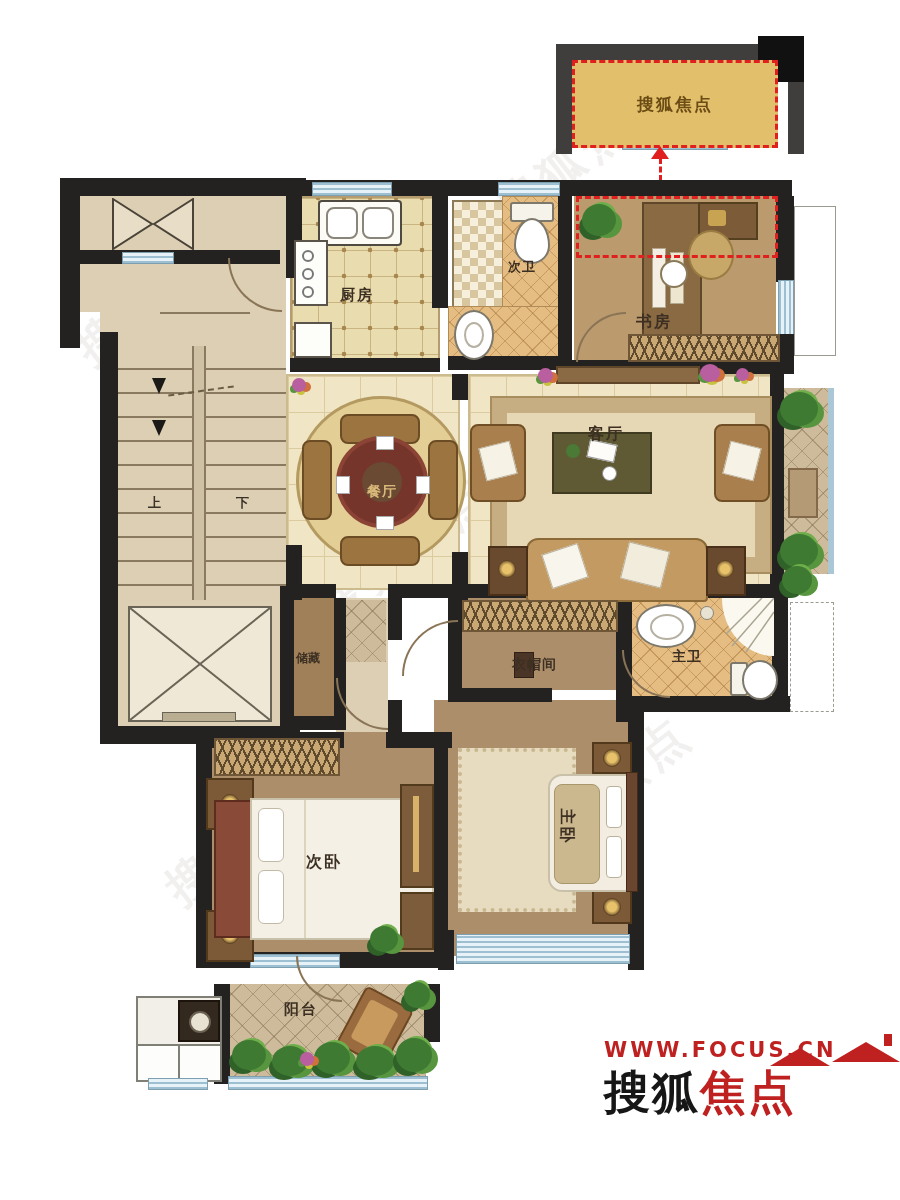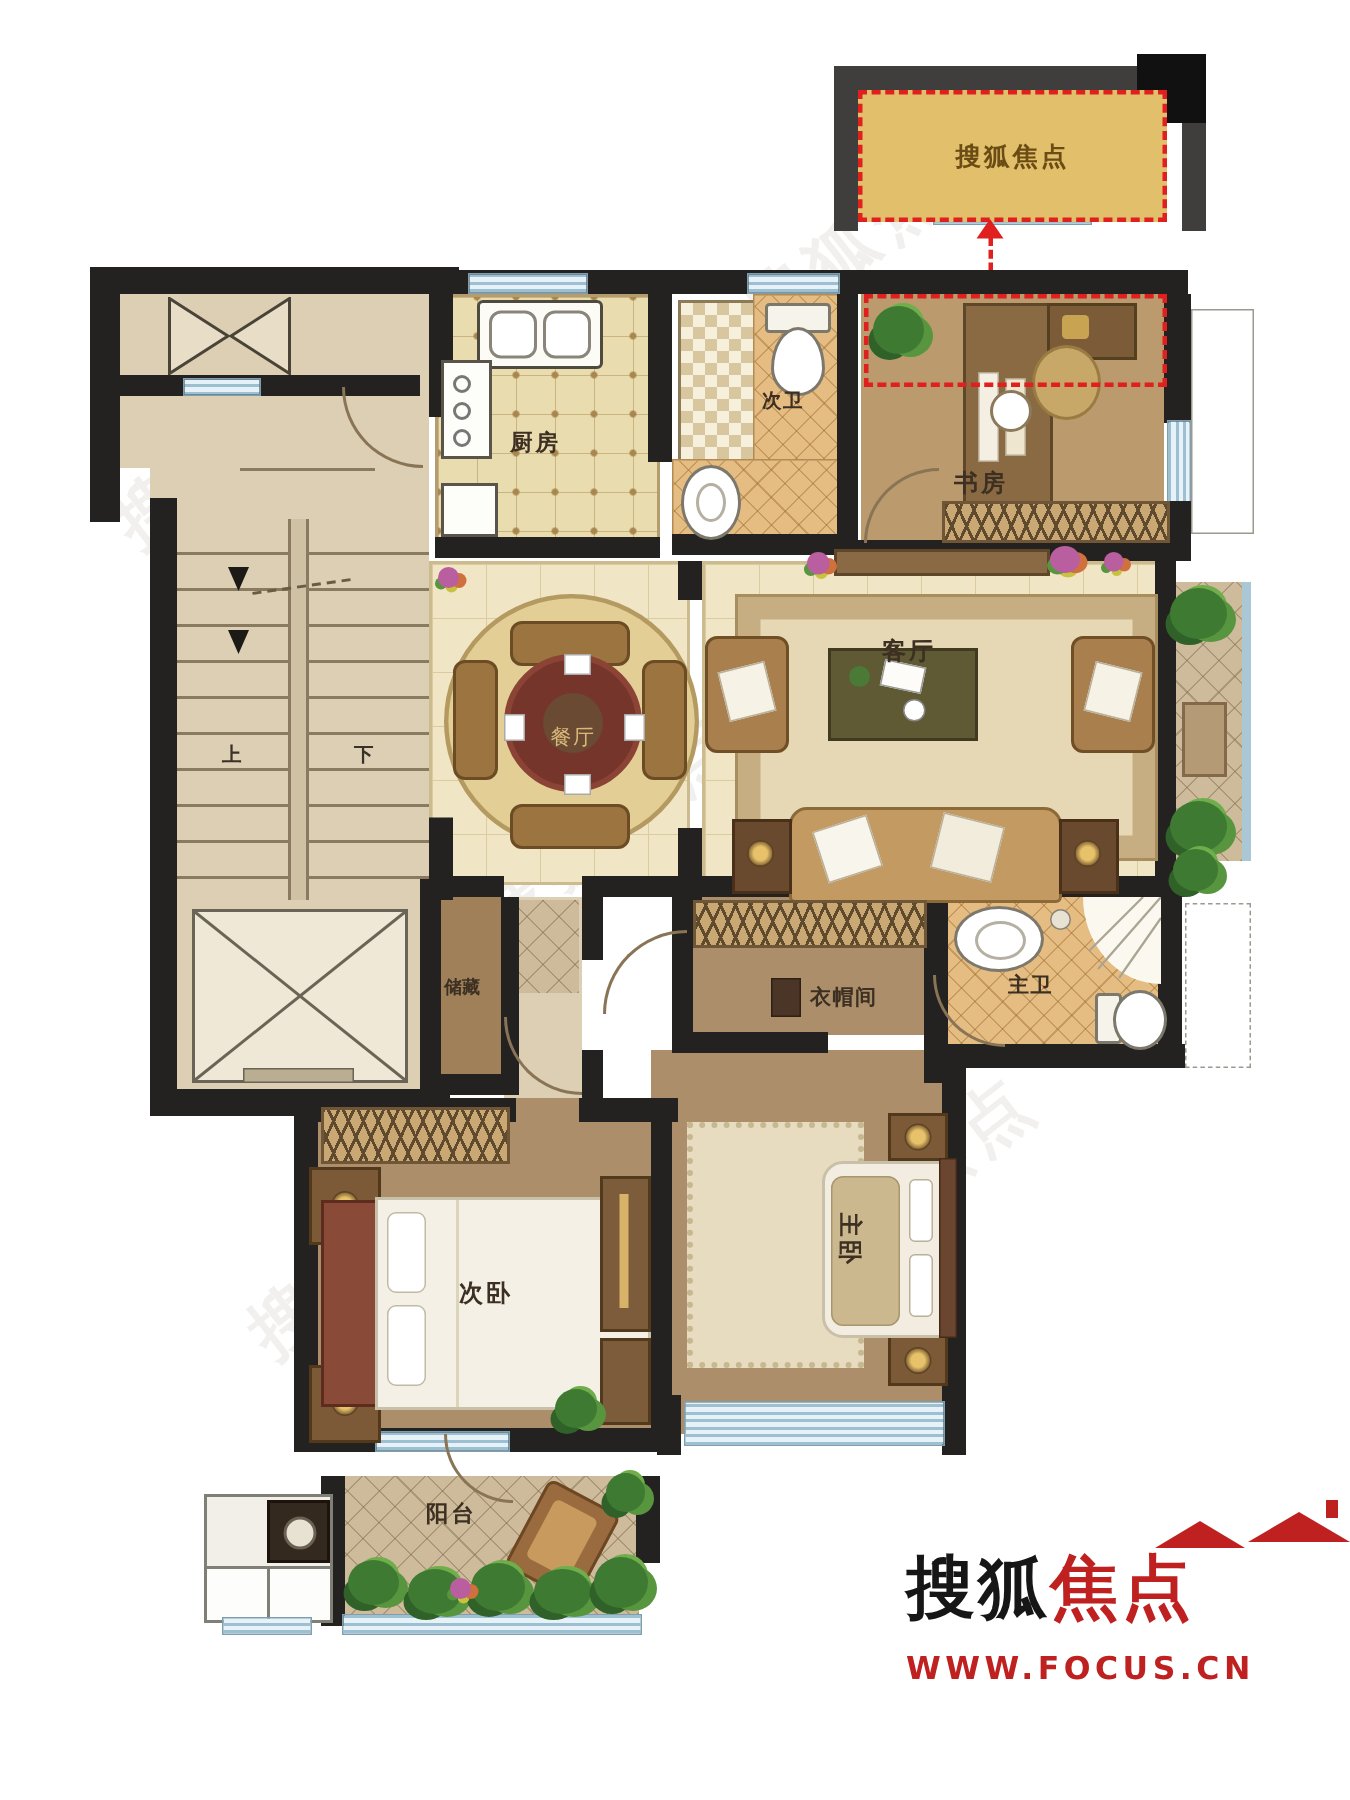--- a/index.html
+++ b/index.html
@@ -226,21 +226,21 @@
 <div class="furn" style="left:340px;top:440px;width:76px;height:26px;background:#9c7440;border:2px solid #6b4c24;border-radius:8px;transform:translateY(-26px);"></div>
 <div class="furn" style="left:340px;top:536px;width:76px;height:26px;background:#9c7440;border:2px solid #6b4c24;border-radius:8px;"></div>
 <div class="furn" style="left:302px;top:440px;width:26px;height:76px;background:#9c7440;border:2px solid #6b4c24;border-radius:8px;"></div>
 <div class="furn" style="left:428px;top:440px;width:26px;height:76px;background:#9c7440;border:2px solid #6b4c24;border-radius:8px;"></div>
 <div class="furn" style="left:336px;top:436px;width:84px;height:84px;border-radius:50%;background:#76352b;border:4px solid #8a4335;">
   <div style="position:absolute;left:36px;top:-4px;width:16px;height:12px;background:#fff;border:1px solid #aaa;"></div>
   <div style="position:absolute;left:36px;top:76px;width:16px;height:12px;background:#fff;border:1px solid #aaa;"></div>
   <div style="position:absolute;left:-4px;top:36px;width:12px;height:16px;background:#fff;border:1px solid #aaa;"></div>
   <div style="position:absolute;left:76px;top:36px;width:12px;height:16px;background:#fff;border:1px solid #aaa;"></div>
   <div style="position:absolute;left:22px;top:22px;width:40px;height:40px;border-radius:50%;background:#6a4a33;display:flex;align-items:center;justify-content:center;">
-    <span style="color:#d9b97a;font-weight:normal;font-size:14px;letter-spacing:1px;margin-top:19px;">餐厅</span>
+    <span style="color:#d9b97a;font-weight:bold;font-size:14px;letter-spacing:1px;margin-top:19px;">餐厅</span>
   </div>
 </div>
 <div class="flower" style="left:292px;top:378px;width:14px;height:14px;"></div>
 
 <div class="furn" style="left:492px;top:398px;width:248px;height:144px;background:#e6d8b4;border:15px solid #c6ad82;box-shadow:0 0 0 2px #a88e5e;"></div>
 <div class="furn" style="left:552px;top:432px;width:96px;height:58px;background:#5f5a33;border:2px solid #3f3a20;">
   <div style="position:absolute;left:34px;top:8px;width:26px;height:16px;background:#fdfcf8;border:1px solid #999;transform:rotate(12deg);"></div>
   <div style="position:absolute;left:12px;top:10px;width:14px;height:14px;border-radius:50%;background:#4a7a35;"></div>
   <div style="position:absolute;left:48px;top:32px;width:13px;height:13px;border-radius:50%;background:#fff;border:1px solid #888;"></div>
 </div>
@@ -266,21 +266,21 @@
 
 <div class="plant" style="left:780px;top:392px;width:38px;height:34px;"></div>
 <div class="plant" style="left:780px;top:534px;width:38px;height:34px;"></div>
 <div class="furn" style="left:788px;top:468px;width:26px;height:46px;background:#b59a76;border:2px solid #84684a;"></div>
 
 <div class="lbl" style="left:296px;top:650px;font-size:12px;letter-spacing:0;">储藏</div>
 <div class="arc" style="left:402px;top:620px;width:54px;height:54px;border-left:2px solid #8a7456;border-top:2px solid #8a7456;border-radius:100% 0 0 0;"></div>
 <div class="arc" style="left:336px;top:678px;width:50px;height:50px;border-left:2px solid #8a7456;border-bottom:2px solid #8a7456;border-radius:0 0 0 100%;"></div>
 <div class="abs zigzag" style="left:462px;top:600px;width:152px;height:28px;"></div>
 <div class="furn" style="left:514px;top:652px;width:18px;height:24px;background:#4a3526;border:1px solid #2e2014;"></div>
-<div class="lbl" style="left:540px;top:656px;font-size:14px;letter-spacing:1px;">衣帽间</div>
+<div class="lbl" style="left:512px;top:656px;font-size:14px;letter-spacing:1px;">衣帽间</div>
 
 <div class="furn" style="left:636px;top:604px;width:56px;height:40px;background:#fff;border:2px solid #7d786c;border-radius:50%;">
   <div style="position:absolute;left:12px;top:8px;width:30px;height:22px;border:2px solid #b6b0a2;border-radius:50%;"></div>
 </div>
 <div class="furn" style="left:700px;top:606px;width:12px;height:12px;background:#e8e2d2;border:1px solid #8a8478;border-radius:50%;"></div>
 <div class="furn" style="left:722px;top:598px;width:52px;height:58px;background:#fbf8ef;border:2px solid #8d8а7a;border-color:#8d887a;border-radius:0 0 0 100%;">
   <svg width="52" height="58" style="display:block">
       <path d="M52,0 L10,48 M52,14 L24,54 M40,0 L4,36" stroke="#aaa593" stroke-width="1.5" fill="none"></path>
     </svg>
 </div>
@@ -340,21 +340,21 @@
 
 <div class="white-box" style="left:136px;top:996px;width:82px;height:76px;background:#f2efe8;"></div>
 <div class="furn" style="left:178px;top:1000px;width:38px;height:38px;background:#33291f;border:2px solid #1c140c;">
   <div style="position:absolute;left:9px;top:9px;width:18px;height:18px;border-radius:50%;background:#e8e2d2;border:2px solid #6b6152;"></div>
 </div>
 <div class="white-box" style="left:136px;top:1044px;width:40px;height:34px;"></div>
 <div class="white-box" style="left:178px;top:1044px;width:40px;height:34px;"></div>
 <div class="win" style="left:148px;top:1078px;width:58px;height:10px;"></div>
 
 <div class="abs" style="left:604px;top:1028px;width:290px;height:90px;">
+  <div style="margin-top:10px;font-weight:bold;font-size:21px;color:#bf2121;letter-spacing:3px;">WWW.FOCUS.CN</div>
   <div style="position:relative;display:flex;align-items:flex-end;">
     <span style="font-family:'DejaVu Serif','Liberation Serif',serif;font-weight:bold;font-size:46px;color:#161616;letter-spacing:2px;">搜狐</span>
     <span style="position:relative;font-family:'DejaVu Serif','Liberation Serif',serif;font-weight:bold;font-size:46px;color:#bf2121;letter-spacing:2px;">焦点</span>
     <span style="position:absolute;right:64px;top:-14px;width:0;height:0;border-left:30px solid transparent;border-right:30px solid transparent;border-bottom:18px solid #bf2121;"></span>
     <span style="position:absolute;right:-6px;top:-20px;width:0;height:0;border-left:34px solid transparent;border-right:34px solid transparent;border-bottom:20px solid #bf2121;"></span>
     <span style="position:absolute;right:2px;top:-28px;width:8px;height:12px;background:#bf2121;"></span>
   </div>
-  <div style="margin-top:10px;font-weight:bold;font-size:21px;color:#bf2121;letter-spacing:3px;">WWW.FOCUS.CN</div>
 </div>
 
 </body></html>

